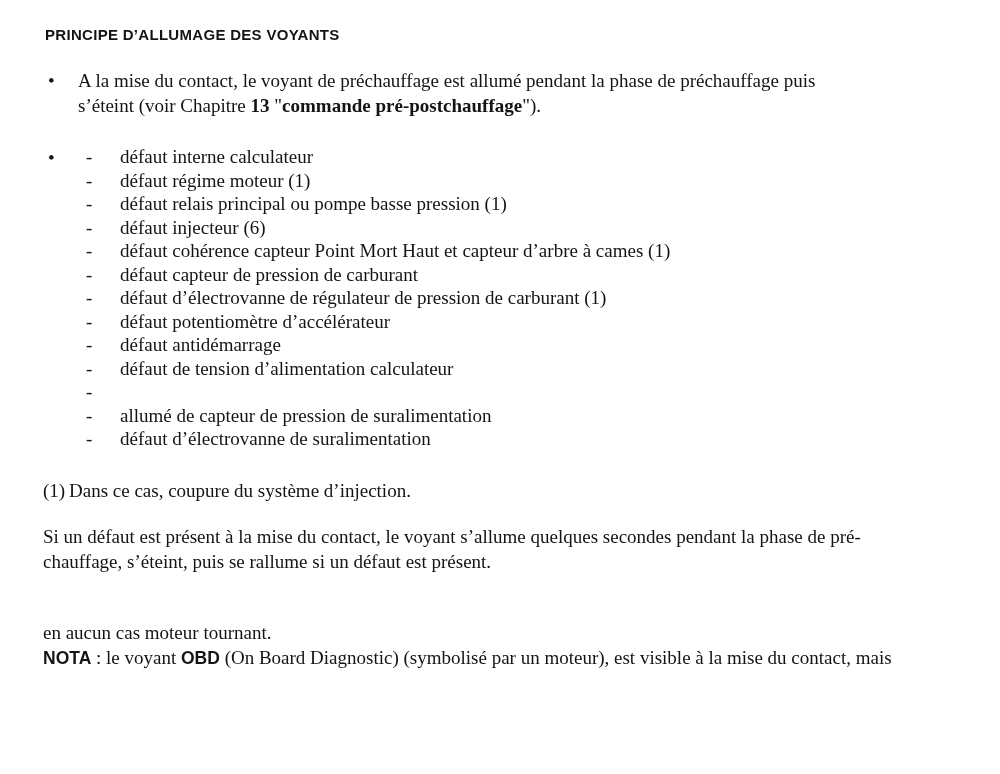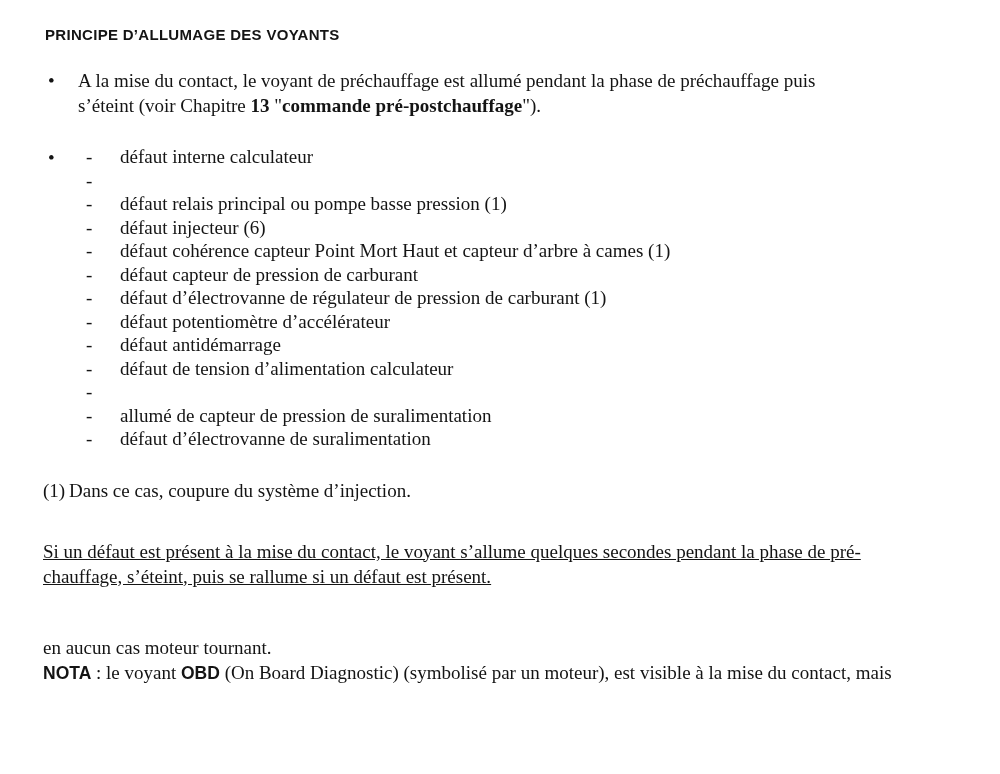--- a/index.html
+++ b/index.html
@@ -27,21 +27,21 @@
     }
     .bullet-block { display: flex; margin: 24px 0 0 5px; }
     .bullet-block.second { margin-top: 27px; }
     .bullet-marker { width: 30px; flex: none; }
     .bullet-content { flex: 1 1 auto; min-width: 0; }
     .fault-items { margin: 0 0 0 8px; line-height: 23.5px; }
     .fault-item { display: flex; }
     .fault-dash { width: 34px; flex: none; }
     .footnote { display: flex; margin-top: 27px; }
     .footnote-marker { width: 26px; flex: none; }
-    .paragraph { margin-top: 36px; text-decoration: underline; }
+    .paragraph { margin-top: 21px; }
     .nota { margin-top: 46px; }
     .bold-serif { font-weight: 700; }
     .sans-bold {
       font-family: "Liberation Sans", sans-serif;
       font-weight: 700;
       font-size: 17.5px;
     }
   </style>
 </head>
 <body>
@@ -61,20 +61,21 @@
   <div class="bullet-block second">
     <div class="bullet-marker">•</div>
     <div class="bullet-content">
       <div class="fault-items">
         <div class="fault-item">
             <span class="fault-dash">-</span>
             <span class="line">défaut interne calculateur</span>
           </div>
         <div class="fault-item">
             <span class="fault-dash">-</span>
+            <span class="line">défaut régime moteur (1)</span>
           </div>
         <div class="fault-item">
             <span class="fault-dash">-</span>
             <span class="line">défaut relais principal ou pompe basse pression (1)</span>
           </div>
         <div class="fault-item">
             <span class="fault-dash">-</span>
             <span class="line">défaut injecteur (6)</span>
           </div>
         <div class="fault-item">

